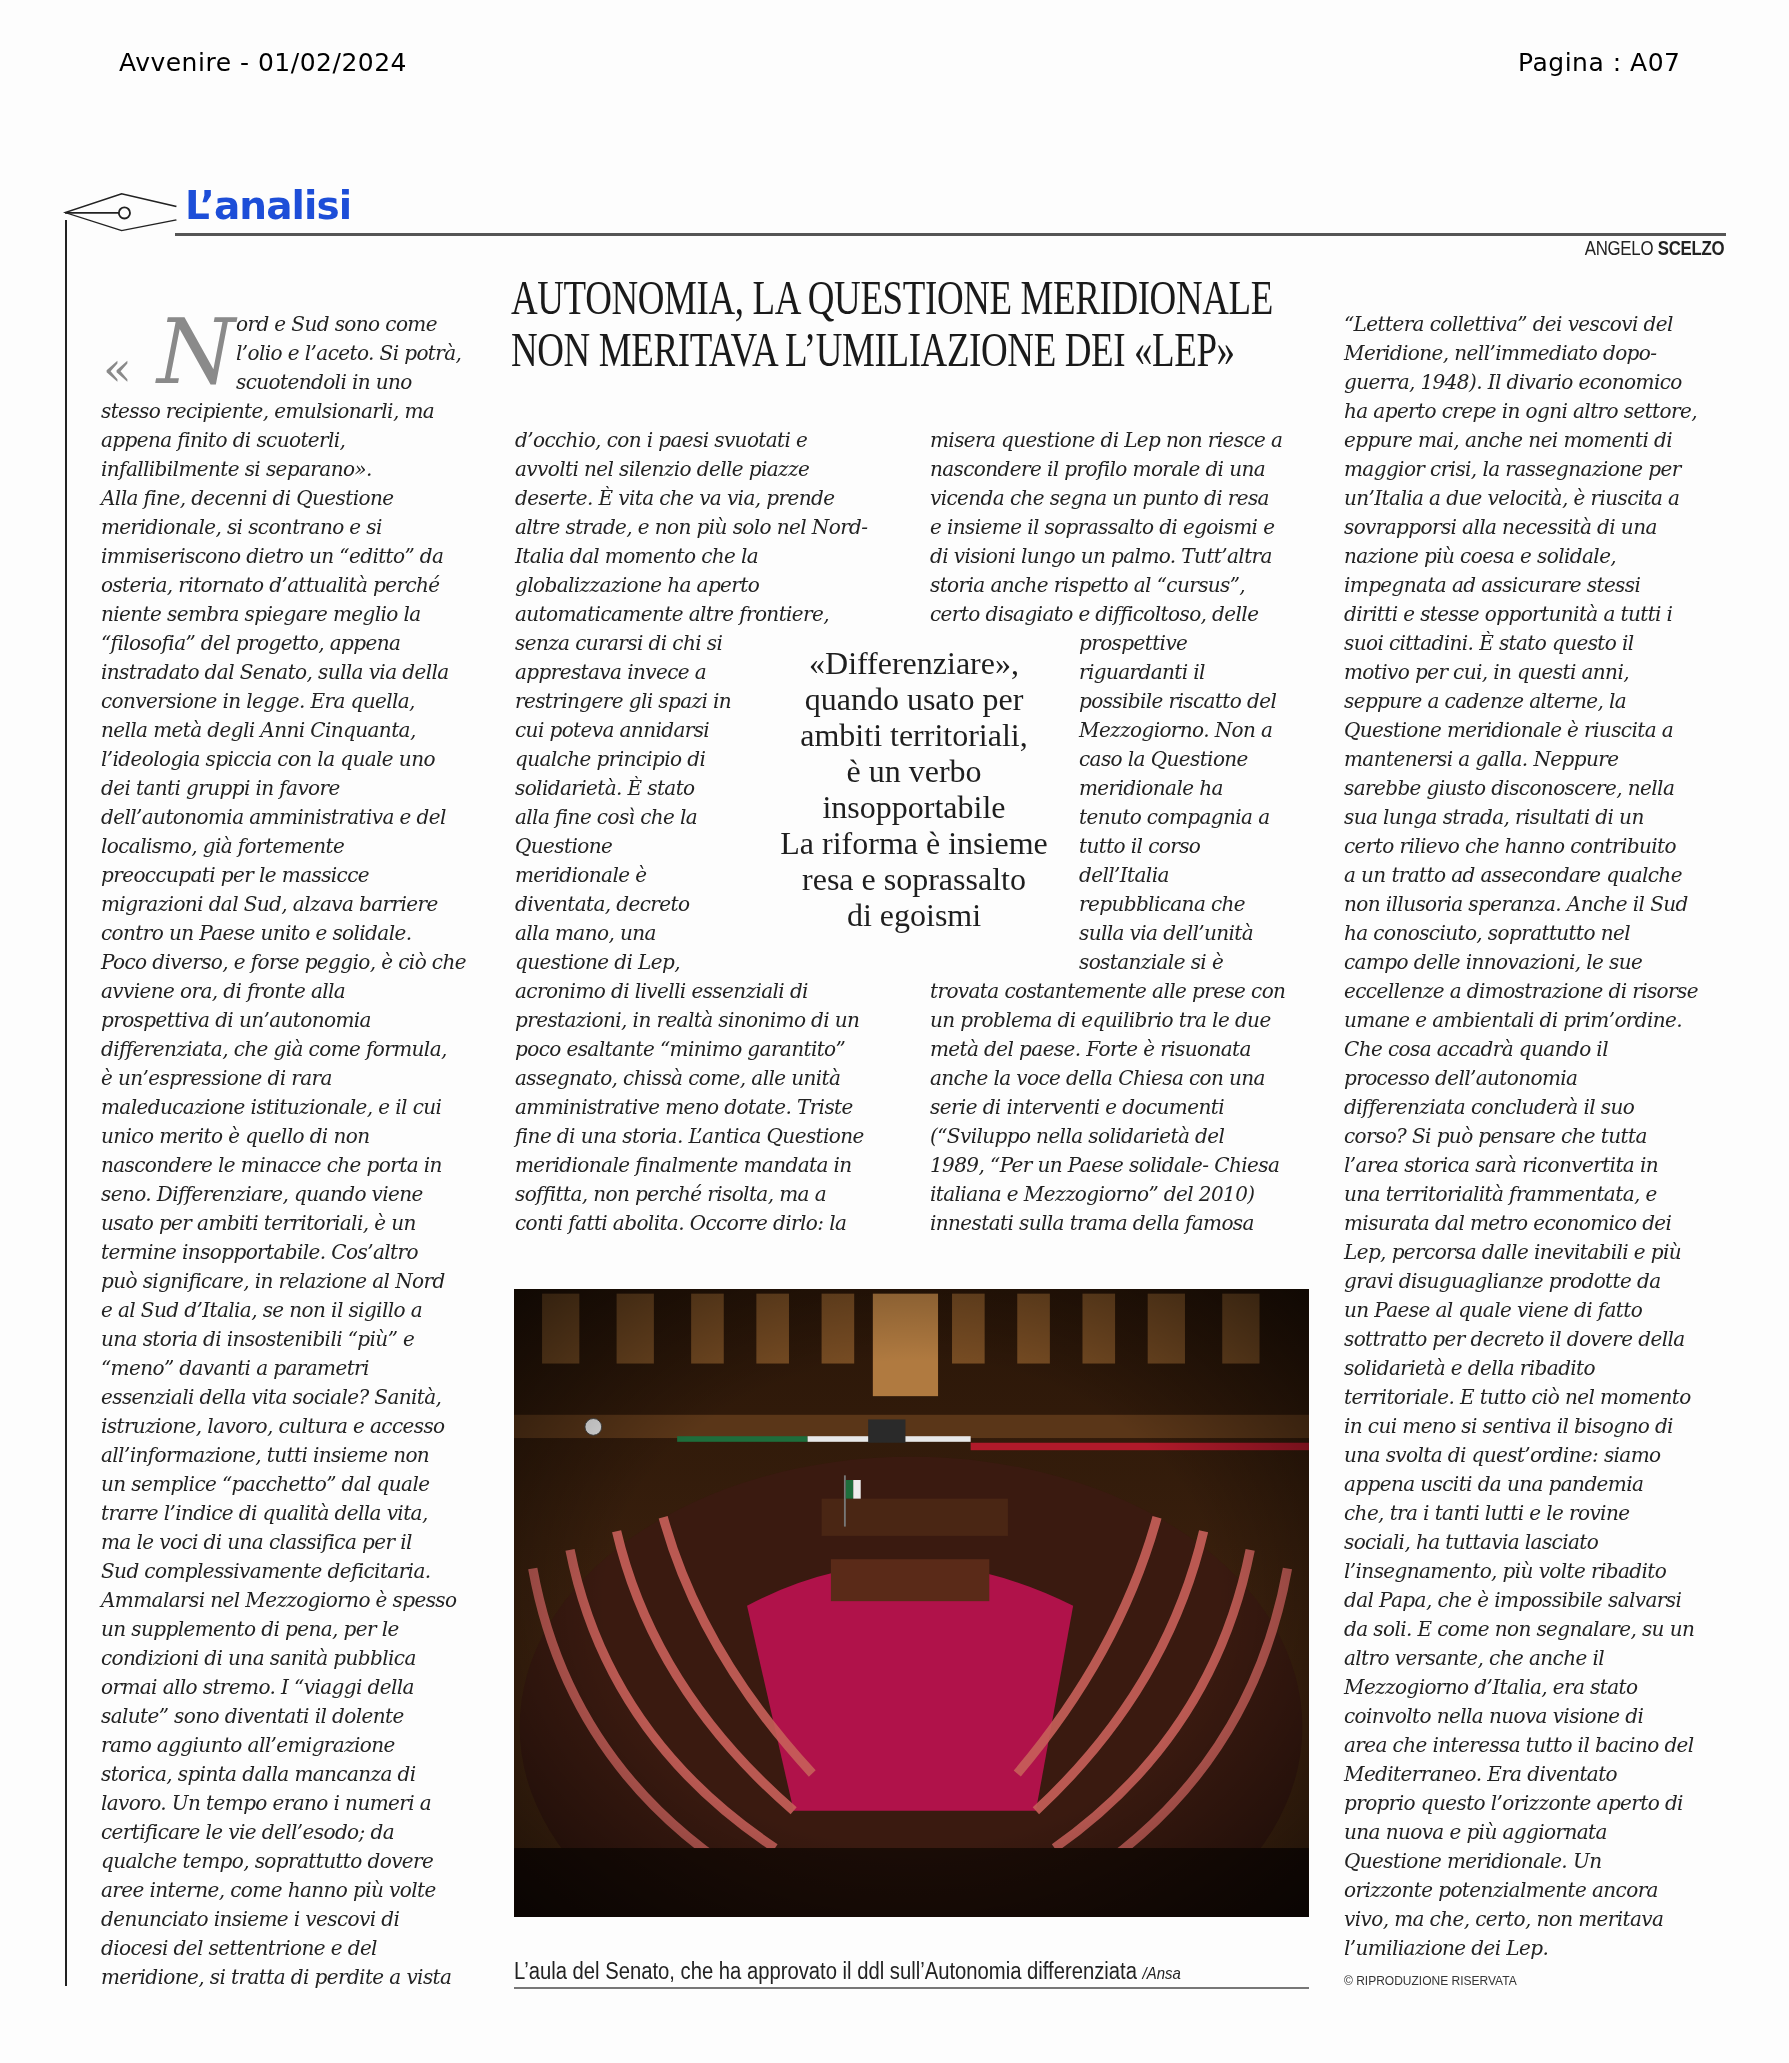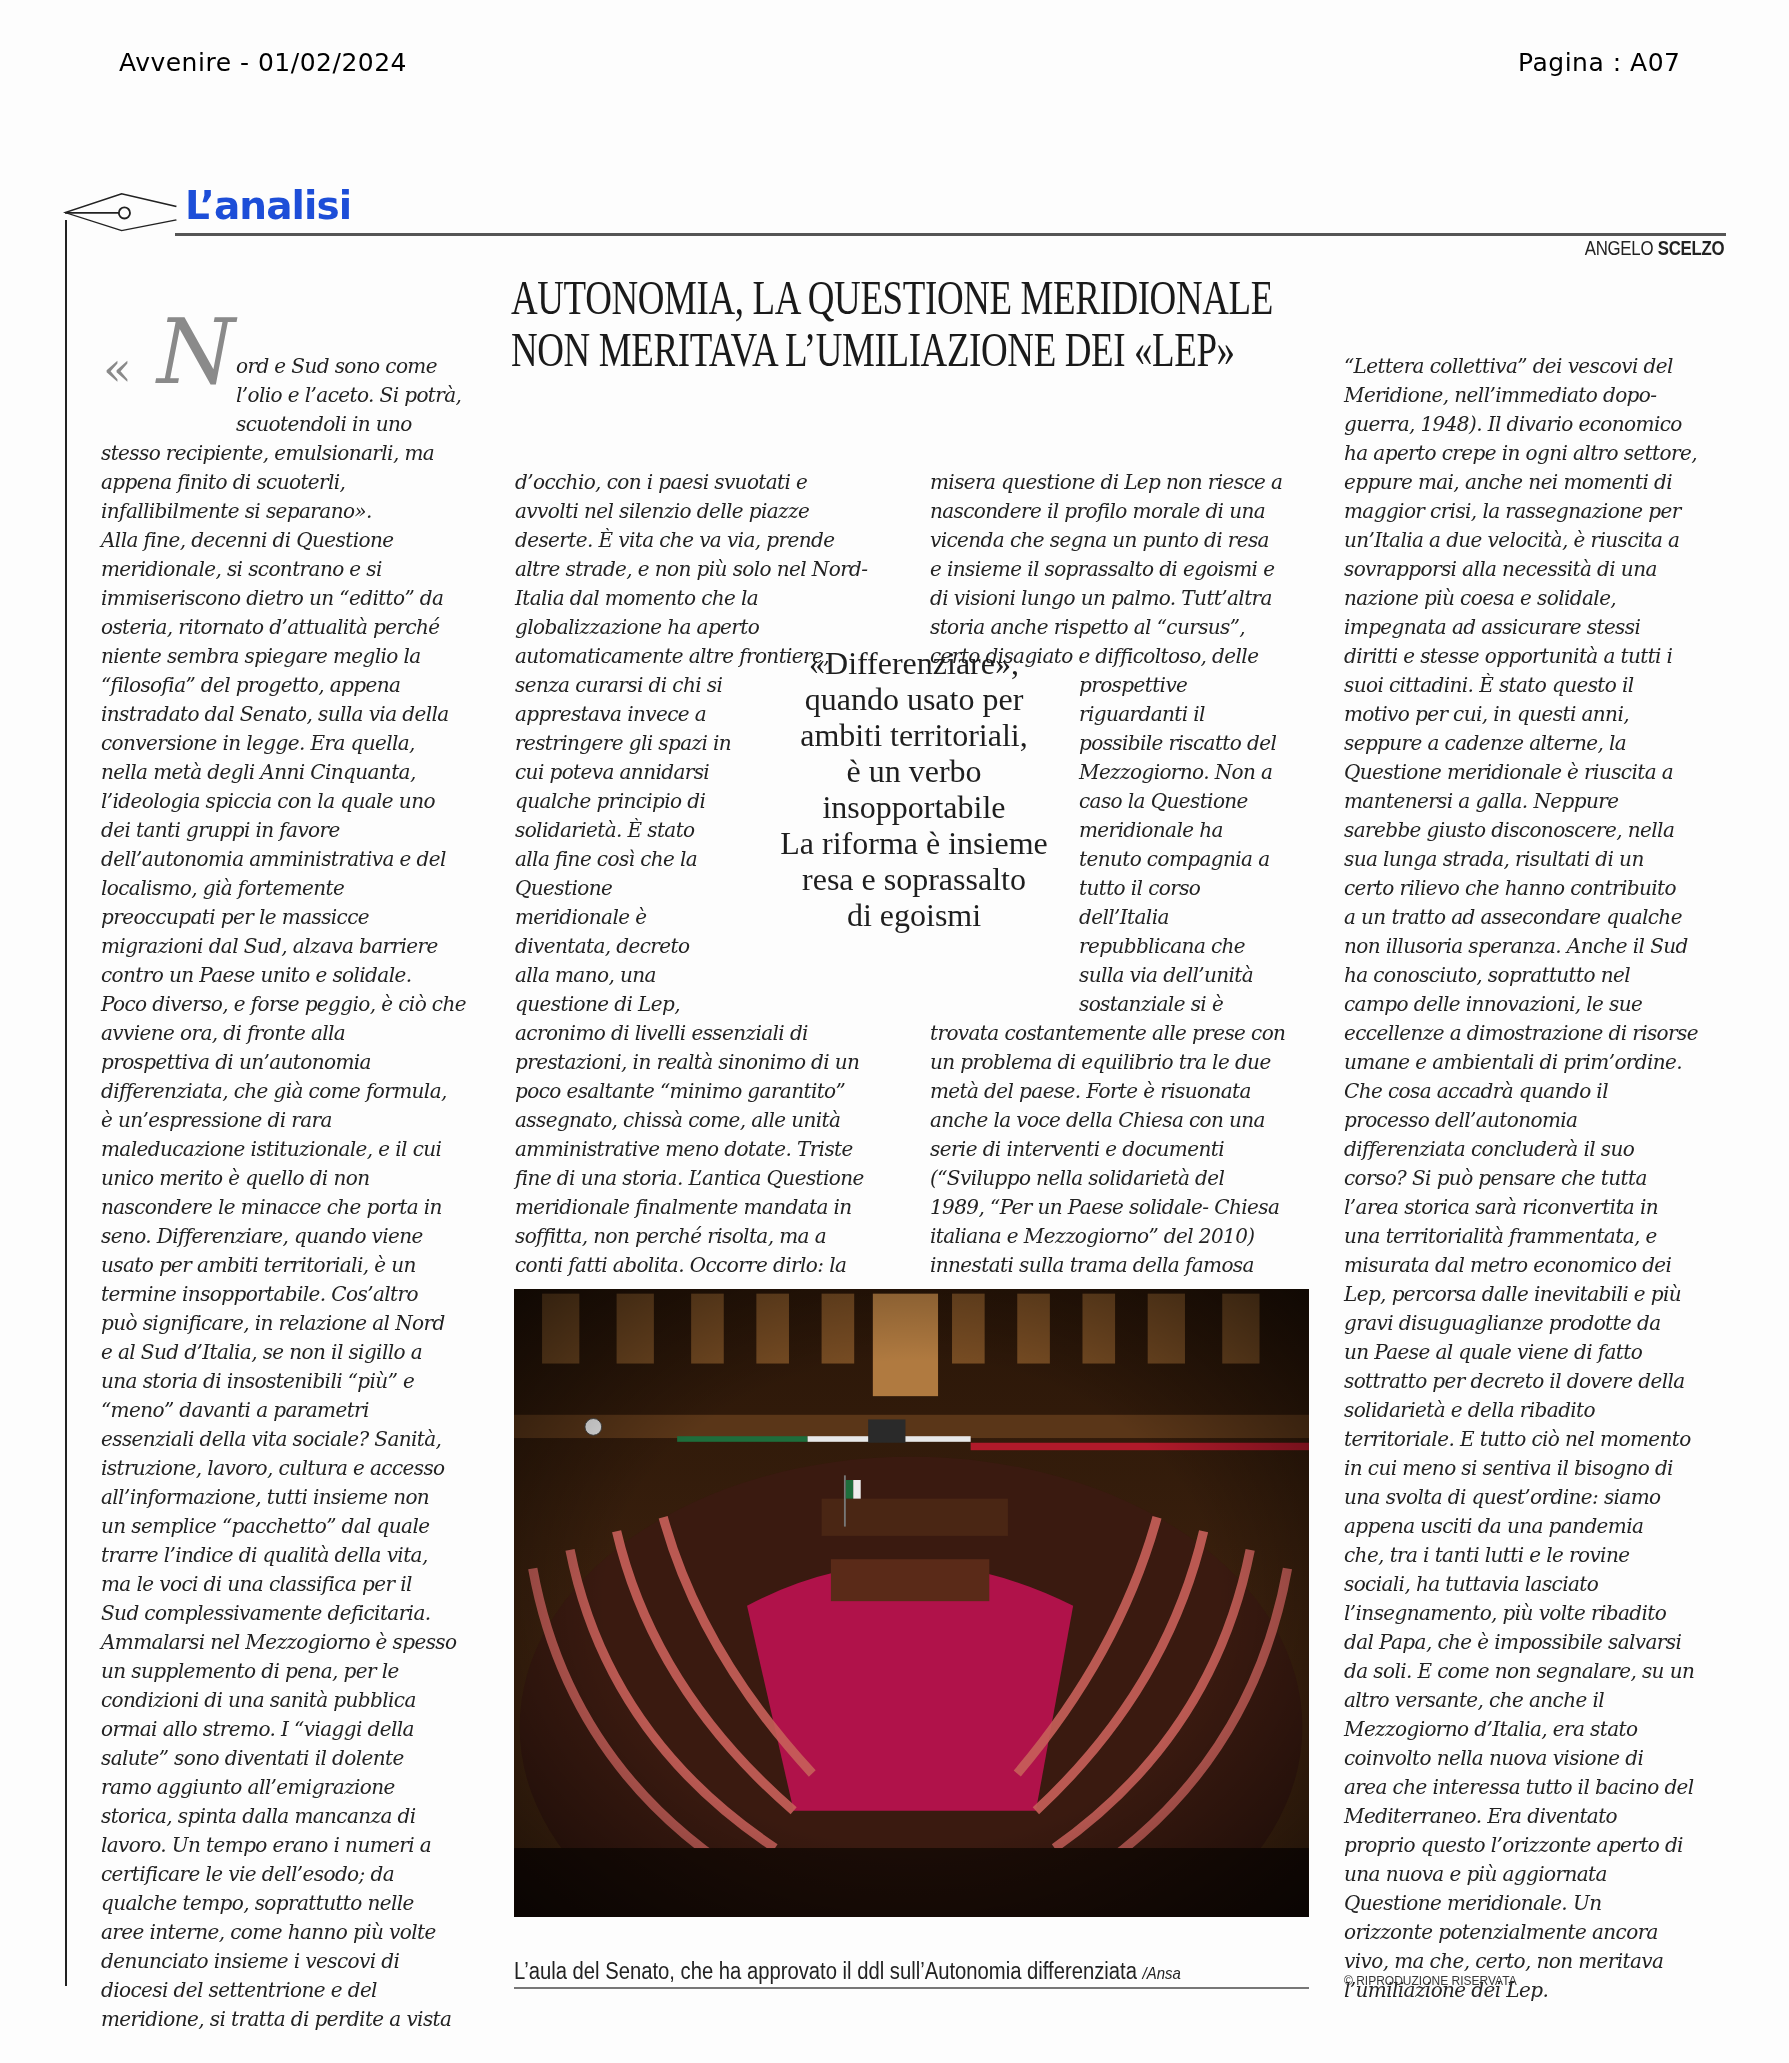--- a/index.html
+++ b/index.html
@@ -10,21 +10,21 @@
 
   #rubric-svg { position: absolute; left: 63px; top: 186px; }
   #rubric { position: absolute; left: 185px; top: 183px; font-family: "DejaVu Sans", sans-serif; font-weight: bold; font-size: 39px; color: #1d4ed8; letter-spacing: -0.9px; }
   #hrule { position: absolute; left: 175px; top: 233px; width: 1551px; height: 2.8px; background: #555; }
   #vrule { position: absolute; left: 65px; top: 220px; width: 1.9px; height: 1766px; background: #222; }
   #byline { position: absolute; right: 66px; top: 236px; font-family: "Liberation Sans", sans-serif; font-size: 20.5px; color: #222; transform: scaleX(0.82); transform-origin: right; letter-spacing: -0.3px; }
   #byline b { font-weight: bold; }
 
   #headline { position: absolute; left: 511px; top: 272px; width: 820px; font-family: "Liberation Serif", serif; font-size: 48px; line-height: 52px; color: #1a1a1a; transform: scaleX(0.77); transform-origin: left top; white-space: nowrap; letter-spacing: -0.5px; }
 
-  .col { position: absolute; font-family: "DejaVu Serif", serif; font-style: italic; font-size: 20px; line-height: 29px; color: #222; letter-spacing: -0.6px; margin-top: 42px; }
+  .col { position: absolute; font-family: "DejaVu Serif", serif; font-style: italic; font-size: 20px; line-height: 29px; color: #222; letter-spacing: -0.6px; }
   .col p { margin: 0; white-space: nowrap; }
   #col1 { left: 101px; top: 310px; width: 392px; }
   #dropcap-q { position: absolute; left: 103px; top: 341px; font-family: "DejaVu Serif", serif; font-size: 47px; color: #8a8a8a; }
   #dropcap-n { position: absolute; left: 157px; top: 308px; font-family: "DejaVu Serif", serif; font-style: italic; font-size: 89px; line-height: 89px; color: #8a8a8a; }
   #col1 .indent { padding-left: 135px; }
 
   #col2 { left: 515px; top: 426px; width: 392px; }
   #col3 { left: 930px; top: 426px; width: 392px; }
   #col3 .indent { padding-left: 149px; }
   #col4 { left: 1344px; top: 310px; width: 392px; }
@@ -109,21 +109,21 @@
     <p>Sud complessivamente deficitaria.</p>
     <p>Ammalarsi nel Mezzogiorno è spesso</p>
     <p>un supplemento di pena, per le</p>
     <p>condizioni di una sanità pubblica</p>
     <p>ormai allo stremo. I “viaggi della</p>
     <p>salute” sono diventati il dolente</p>
     <p>ramo aggiunto all’emigrazione</p>
     <p>storica, spinta dalla mancanza di</p>
     <p>lavoro. Un tempo erano i numeri a</p>
     <p>certificare le vie dell’esodo; da</p>
-    <p>qualche tempo, soprattutto nelle</p>
+    <p>qualche tempo, soprattutto dovere</p>
     <p>aree interne, come hanno più volte</p>
     <p>denunciato insieme i vescovi di</p>
     <p>diocesi del settentrione e del</p>
     <p>meridione, si tratta di perdite a vista</p>
   </div>
 <div class="col" id="col2">
     <p>d’occhio, con i paesi svuotati e</p>
     <p>avvolti nel silenzio delle piazze</p>
     <p>deserte. È vita che va via, prende</p>
     <p>altre strade, e non più solo nel Nord-</p>

